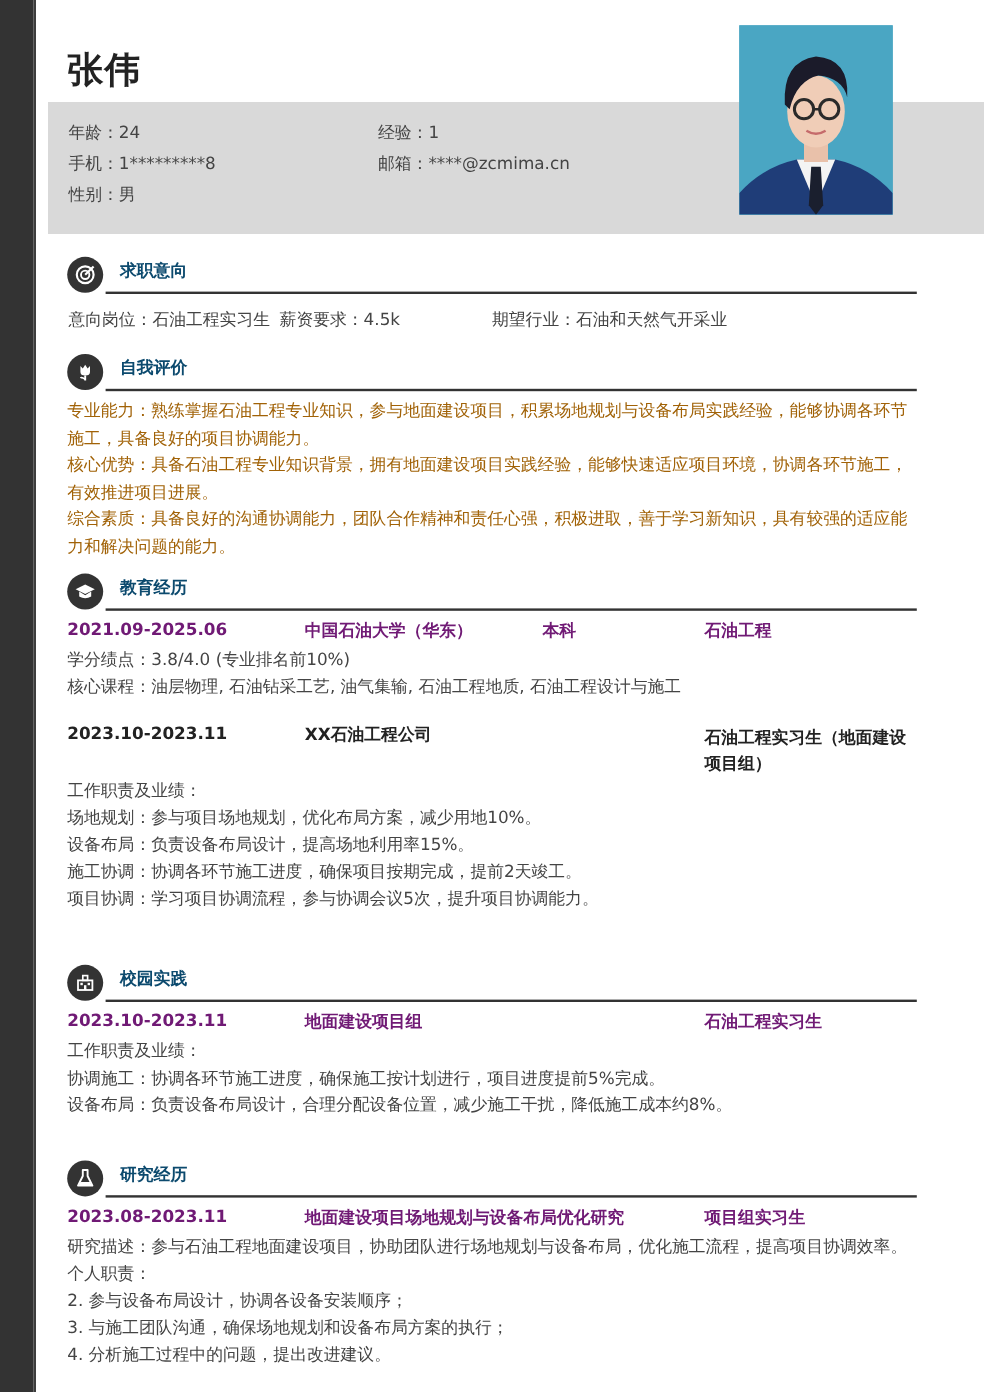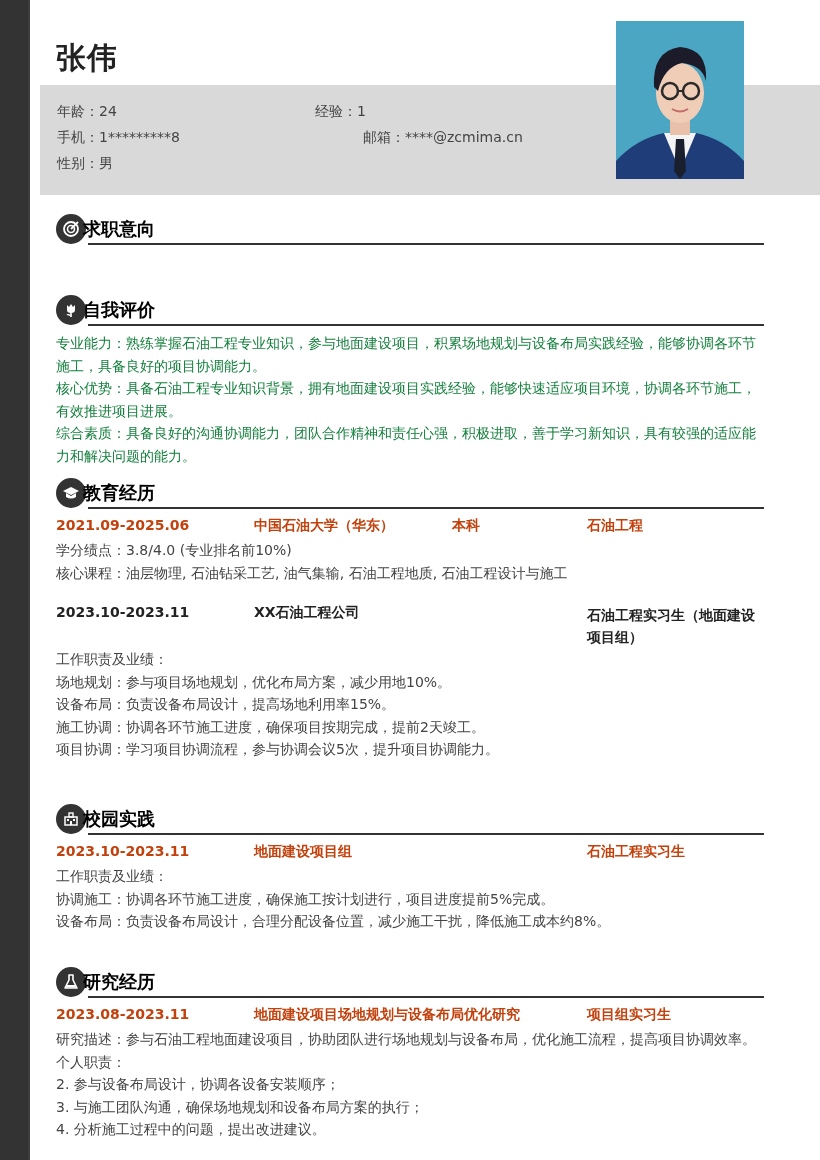--- a/index.html
+++ b/index.html
@@ -9,39 +9,39 @@
   .sidebar-edge { position: absolute; left: 28px; top: 0; width: 2px; height: 1160px; background: #3d3d3d; }
 
   .name { position: absolute; left: 56px; top: 38px; font-size: 30px; font-weight: bold; color: #222; letter-spacing: 1px; }
   .info-band { position: absolute; left: 40px; top: 85px; width: 780px; height: 110px; background: #d9d9d9; }
   .info-item { position: absolute; font-size: 14px; color: #444; line-height: 18px; }
   .photo { position: absolute; left: 616px; top: 21px; width: 128px; height: 158px; background: #4aa6c3; overflow: hidden; }
 
   .section { position: absolute; left: 56px; width: 708px; }
   .sec-head { position: relative; height: 32px; }
   .sec-icon { position: absolute; left: 0; top: 0; width: 30px; height: 30px; border-radius: 50%; background: #333; display: flex; align-items: center; justify-content: center; }
-  .sec-title { position: absolute; left: 27px; top: 3px; font-size: 18px; font-weight: bold; color: #000000; }
+  .sec-title { position: absolute; left: 44px; top: 3px; font-size: 14px; font-weight: bold; color: #0c4a6e; }
   .sec-rule { position: absolute; left: 32px; right: 0; top: 29px; height: 1.5px; background: #333; }
-  .row { position: relative; height: 24px; font-size: 14px; font-weight: bold; color: #c2410c; }
+  .row { position: relative; height: 24px; font-size: 14px; font-weight: bold; color: #701a75; }
   .row span { position: absolute; top: 2px; }
   .line { font-size: 14px; color: #444; line-height: 22.5px; }
-  .para { font-size: 14px; color: #15803d; line-height: 22.5px; }
+  .para { font-size: 14px; color: #a16207; line-height: 22.5px; }
 </style>
 </head>
 <body>
 
 <div class="sidebar"></div>
 <div class="sidebar-edge"></div>
 
 <div class="name">张伟</div>
 <div class="info-band"></div>
 <div class="info-item" style="left:57px;top:102px;">年龄：24</div>
 <div class="info-item" style="left:315px;top:102px;">经验：1</div>
 <div class="info-item" style="left:57px;top:128px;text-align:right;">手机：1*********8</div>
-<div class="info-item" style="left:315px;top:128px;margin-left:48px;">邮箱：****@zcmima.cn</div>
+<div class="info-item" style="left:315px;top:128px;">邮箱：****@zcmima.cn</div>
 <div class="info-item" style="left:57px;top:154px;">性别：男</div>
 
 <div class="photo">
   <svg width="128" height="158" viewBox="0 0 128 158">
     <rect width="128" height="158" fill="#4aa6c3"></rect>
     <path d="M0 158 L0 140 Q20 118 48 112 L80 112 Q108 118 128 140 L128 158 Z" fill="#1f3d78"></path>
     <path d="M48 112 L64 150 L80 112 Z" fill="#f4f4f4"></path>
     <path d="M60 118 L68 118 L70 150 L64 158 L58 150 Z" fill="#1a1f2e"></path>
     <rect x="54" y="92" width="20" height="22" fill="#e9c1aa"></rect>
     <ellipse cx="64" cy="72" rx="24" ry="30" fill="#f0cdb7"></ellipse>
@@ -57,20 +57,25 @@
   <div class="sec-head">
     <div class="sec-icon">
       <svg width="18" height="18" viewBox="0 0 18 18">
           <circle cx="9" cy="9" r="7" fill="none" stroke="#fff" stroke-width="1.8"></circle>
           <circle cx="9" cy="9" r="3.5" fill="none" stroke="#fff" stroke-width="1.6"></circle>
           <line x1="9" y1="9" x2="16" y2="2" stroke="#fff" stroke-width="1.8"></line>
         </svg>
     </div>
     <div class="sec-title">求职意向</div>
     <div class="sec-rule"></div>
+  </div>
+  <div style="position:relative;height:24px;margin-top:10px;">
+    <span class="line" style="position:absolute;left:1px;top:0;">意向岗位：石油工程实习生</span>
+    <span class="line" style="position:absolute;left:177px;top:0;">薪资要求：4.5k</span>
+    <span class="line" style="position:absolute;left:354px;top:0;">期望行业：石油和天然气开采业</span>
   </div>
 </div>
 
 <div class="section" style="top:295px;">
   <div class="sec-head">
     <div class="sec-icon">
       <svg width="18" height="18" viewBox="0 0 18 18">
           <path d="M5 4 L7 6 L9 3 L11 6 L13 4 L13 9 Q13 12 9 12 Q5 12 5 9 Z" fill="#fff"></path>
           <line x1="9" y1="12" x2="9" y2="16" stroke="#fff" stroke-width="1.6"></line>
           <path d="M9 15 Q6 13 5 14" stroke="#fff" stroke-width="1.4" fill="none"></path>

